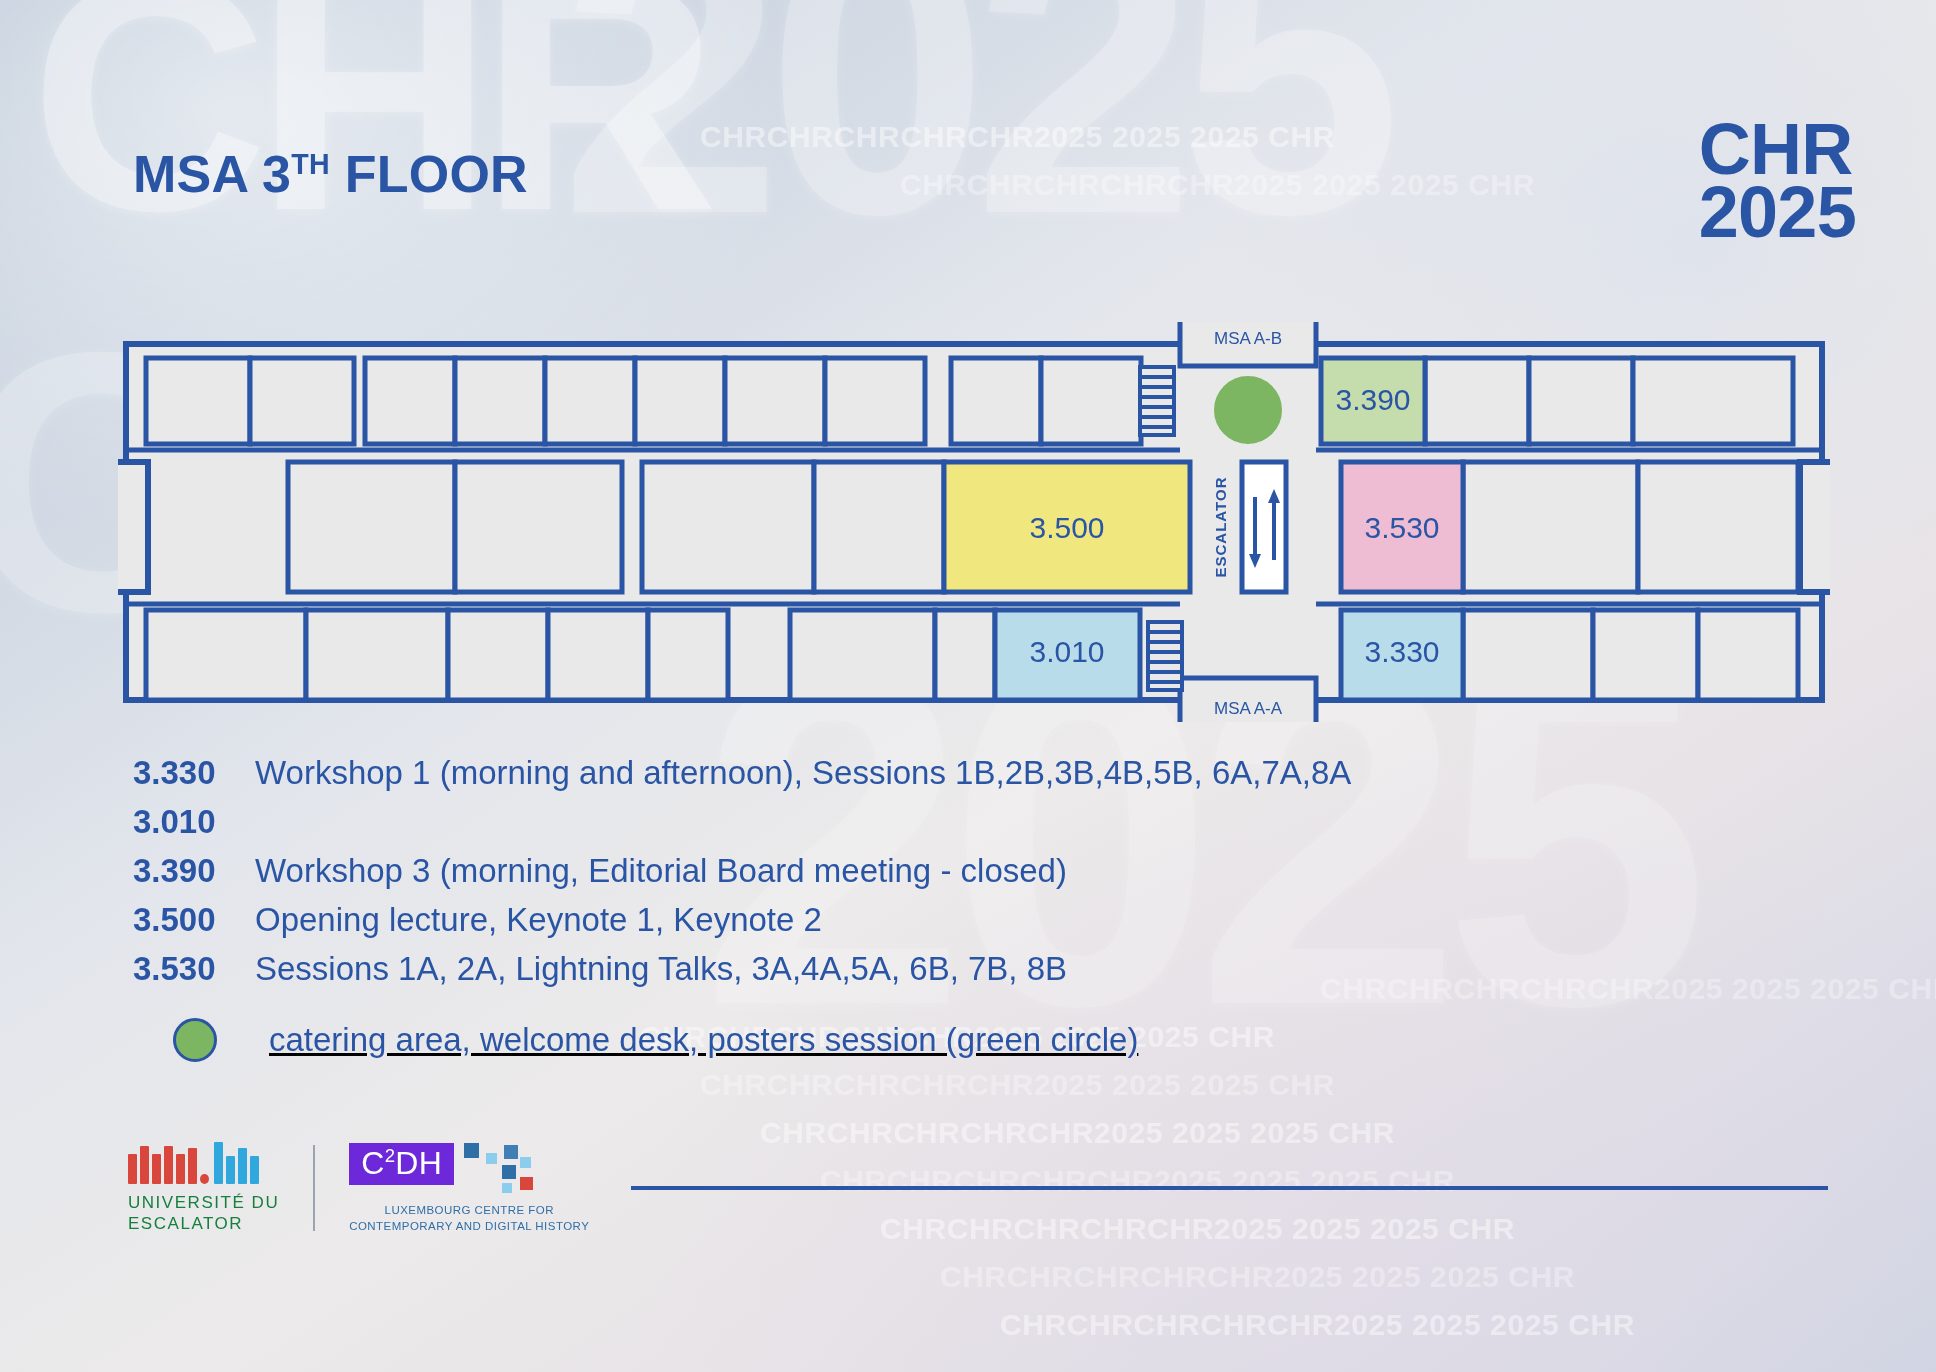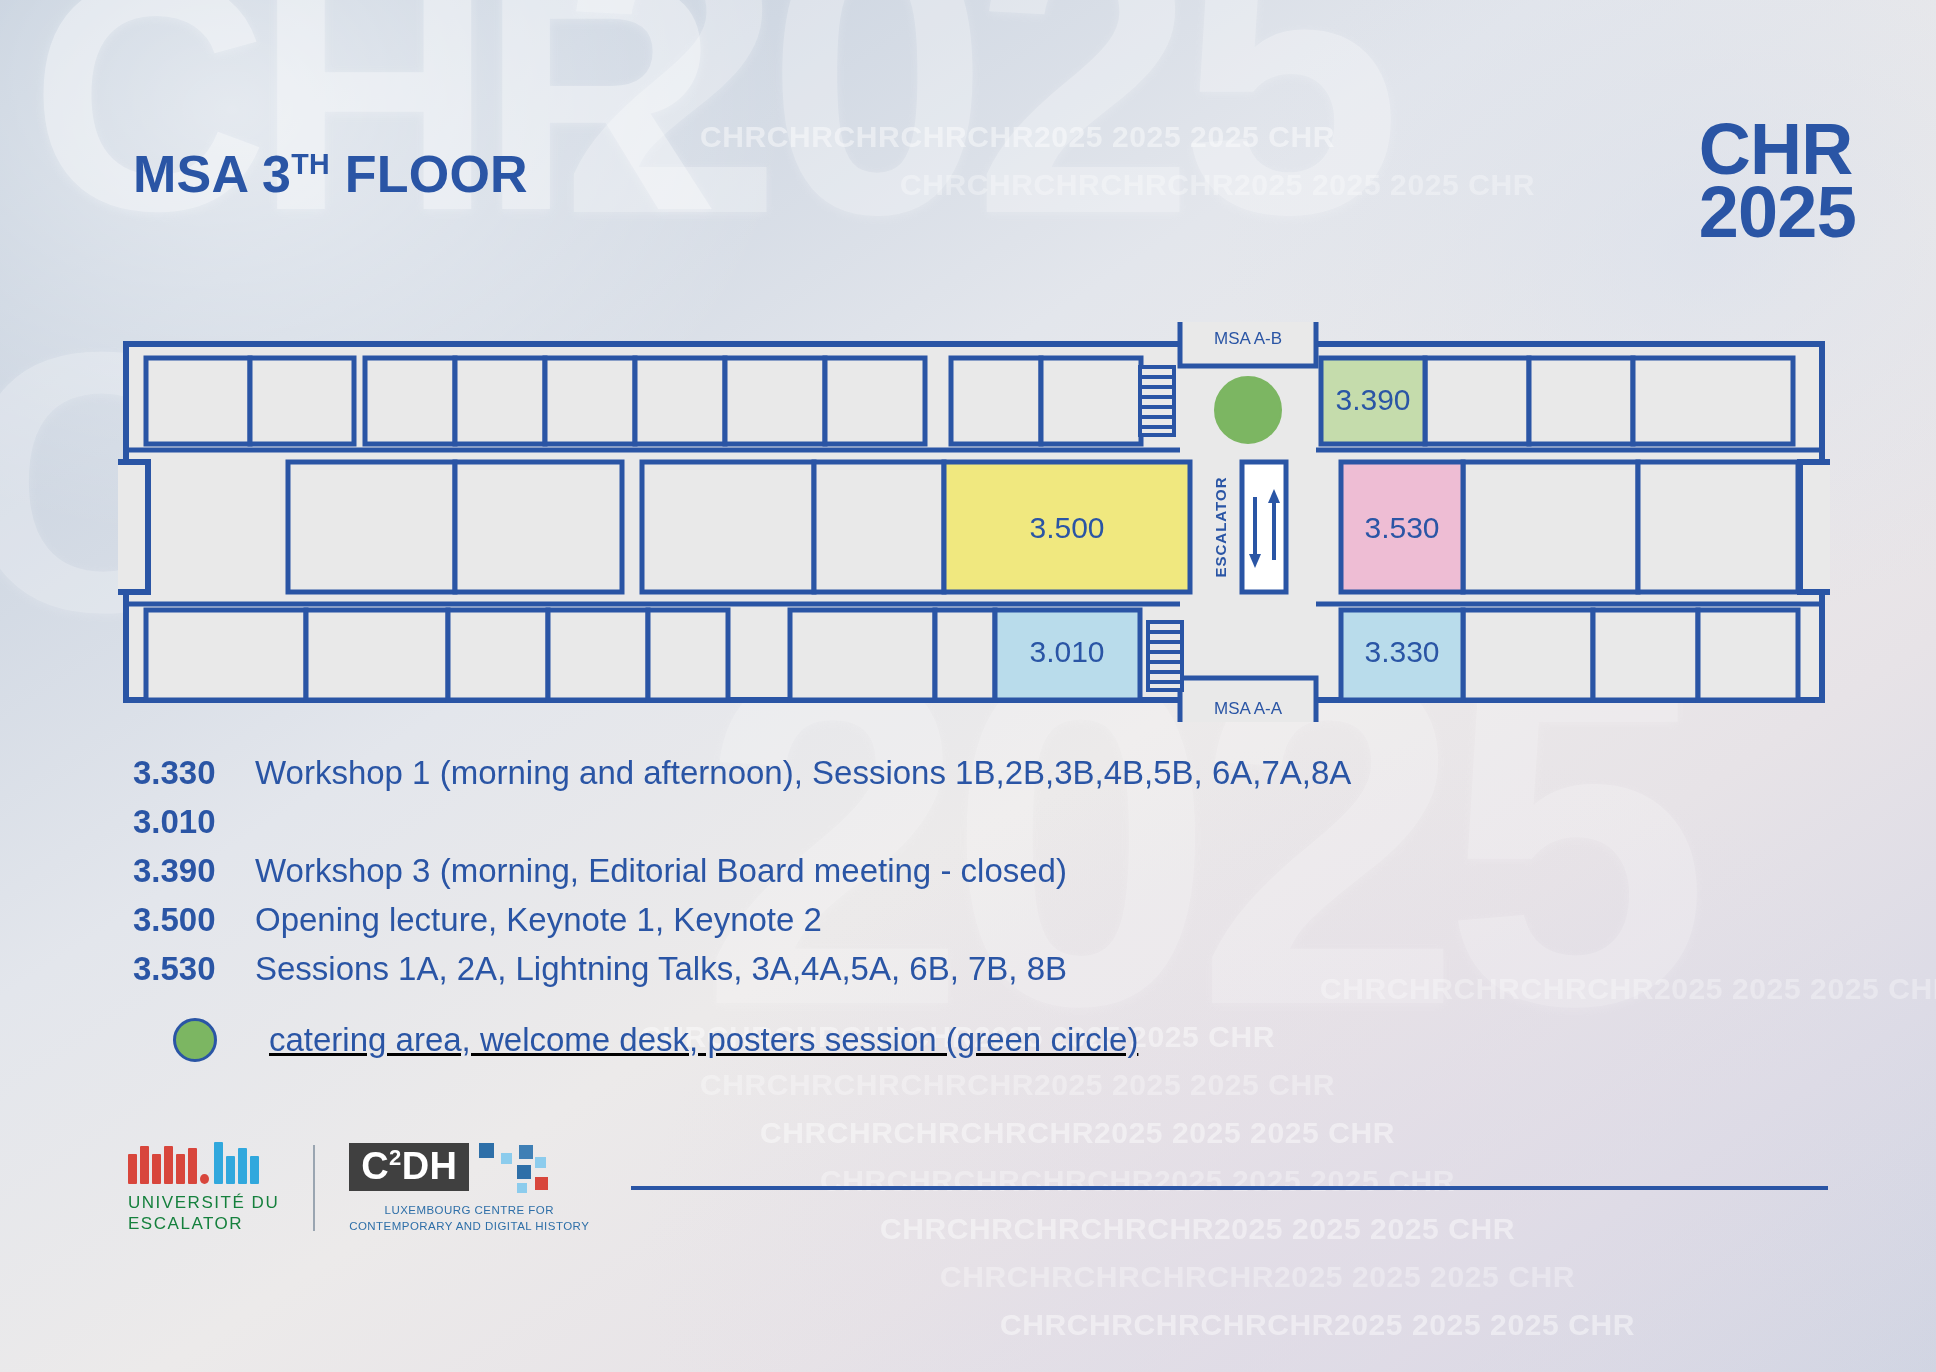--- a/index.html
+++ b/index.html
@@ -66,21 +66,21 @@
   
   .footer{position:absolute; left:128px; top:1142px; width:1700px; display:flex; align-items:center;}
   .unilu{display:flex; flex-direction:column; align-items:flex-start;}
   .unilu .mark{display:flex; align-items:flex-end; height:42px; gap:3px;}
   .unilu .mark span{display:block; width:9px; border-radius:1px;}
   .unilu .lbl{margin-top:8px; font-size:17px; color:#15803d; letter-spacing:.09em; line-height:1.25;}
   .vdiv{width:2px; height:86px; background:#9aa5b1; margin:0 34px;}
   .c2dh{display:flex; flex-direction:column;}
   .c2dh .row{display:flex; align-items:flex-start;}
   .c2dh .box{
-    background:#404040; color:#fff; font-size:38px; font-weight:700;
+    background:#6d28d9; color:#fff; font-size:32px; font-weight:400;
     padding:4px 12px 6px; line-height:1; letter-spacing:.01em;
   }
   .c2dh .box sup{font-size:.58em; vertical-align:super;}
   .c2dh .dots{position:relative; width:74px; height:52px; margin-left:6px;}
   .c2dh .dots i{position:absolute; display:block;}
   .c2dh .sub{margin-top:7px; font-size:11.5px; color:#2e6fa8; letter-spacing:.04em; line-height:1.4;text-align:center;}
   .rule{flex:1; height:4px; background:#2a55a5; margin-left:42px;}
 </style>
 </head>
 <body>

